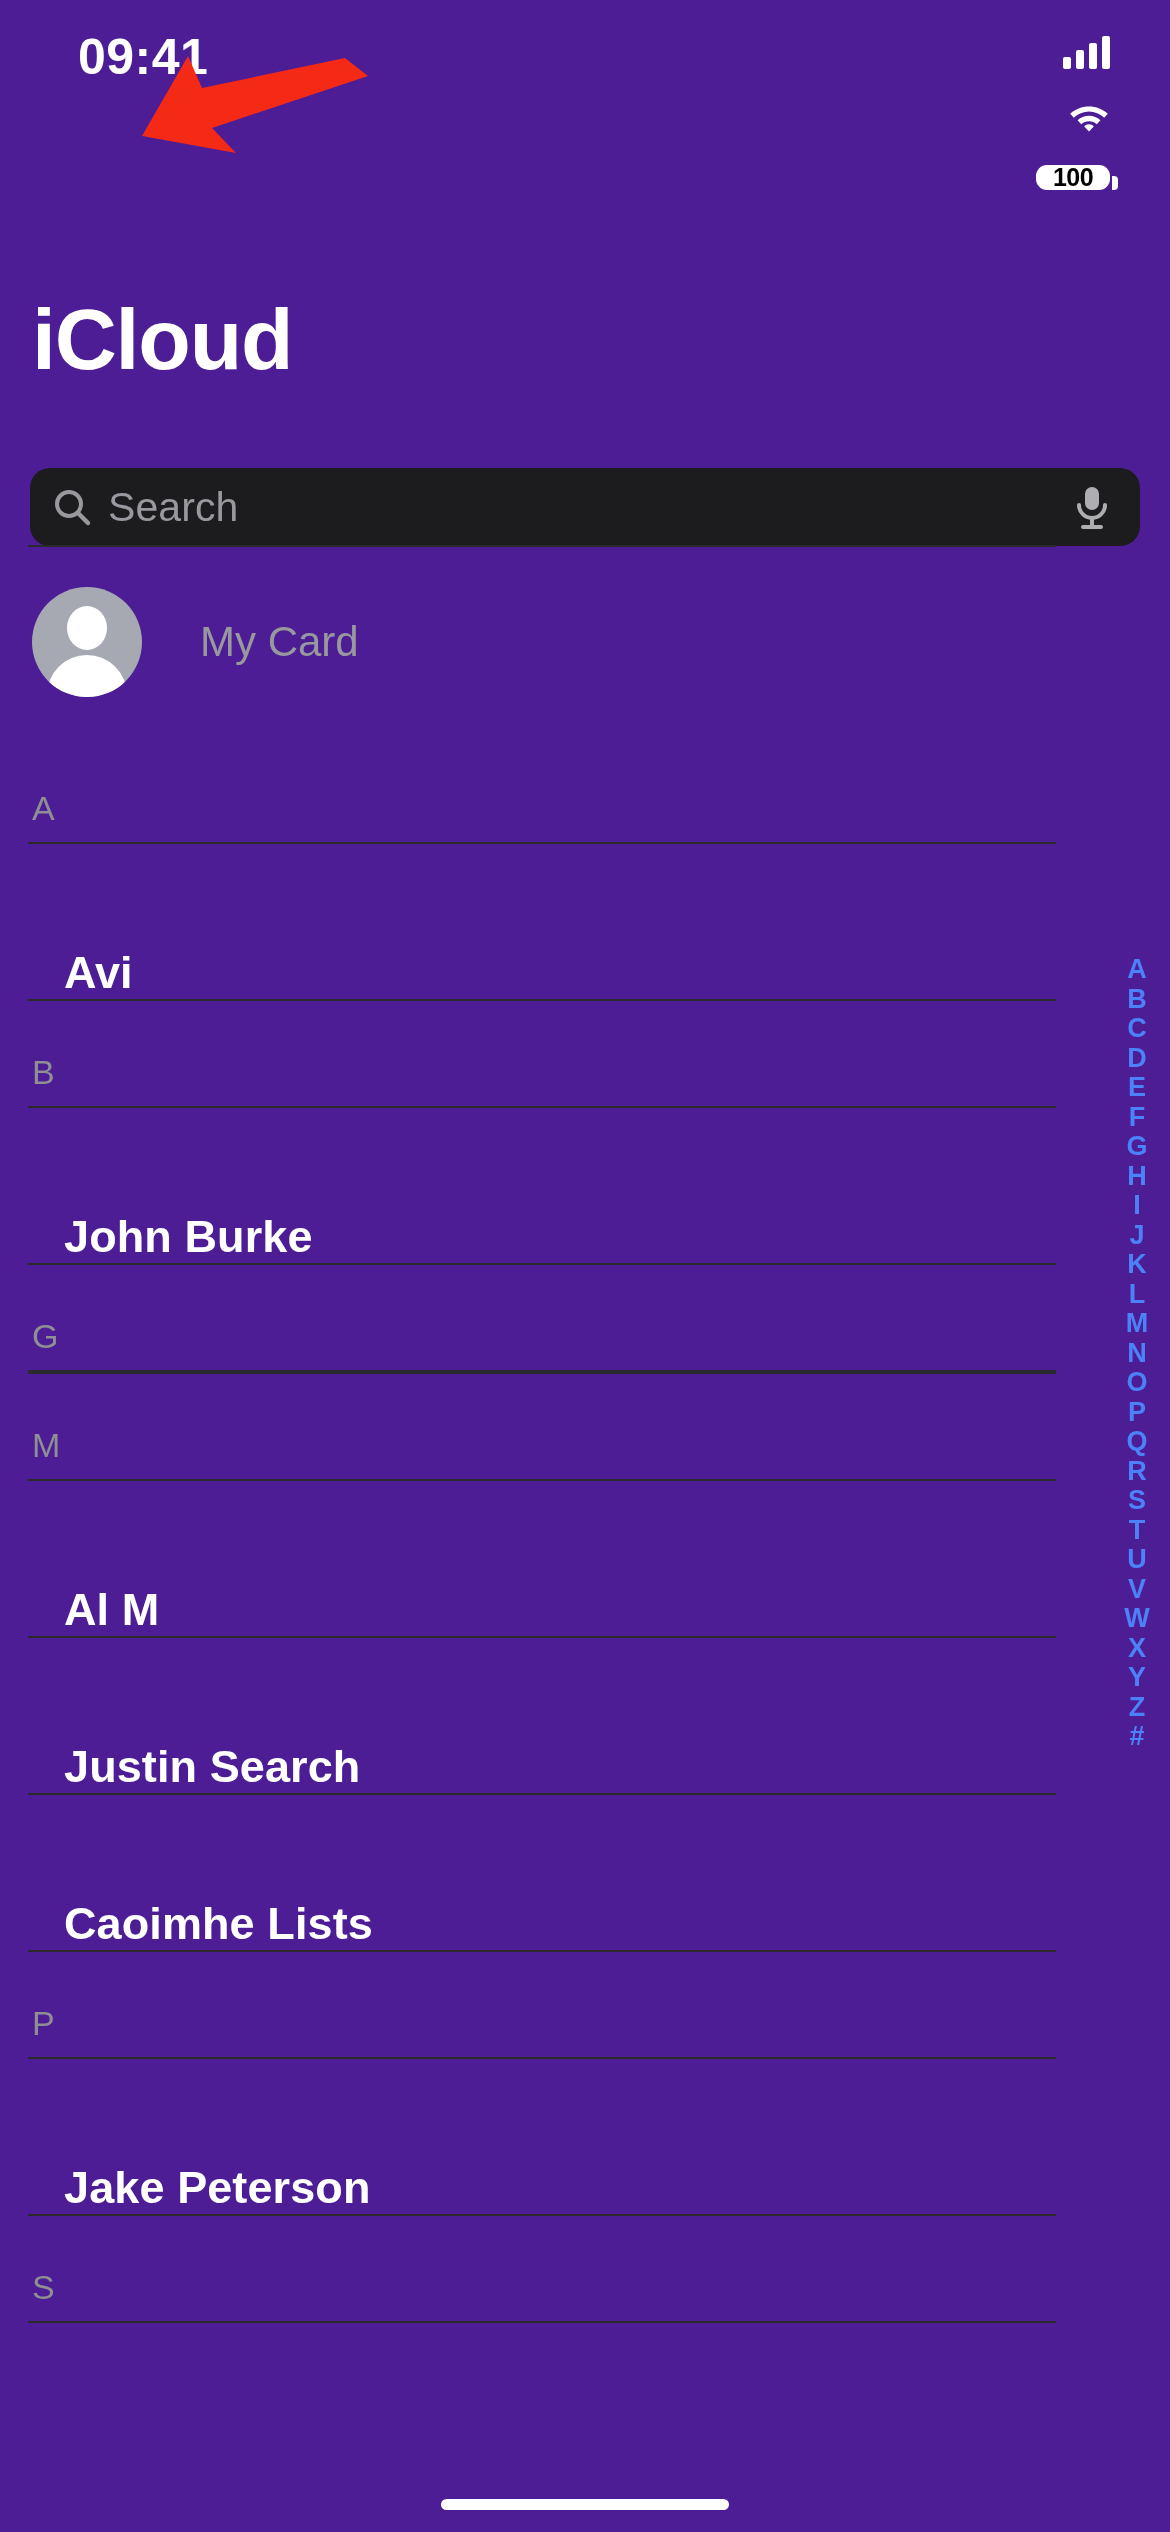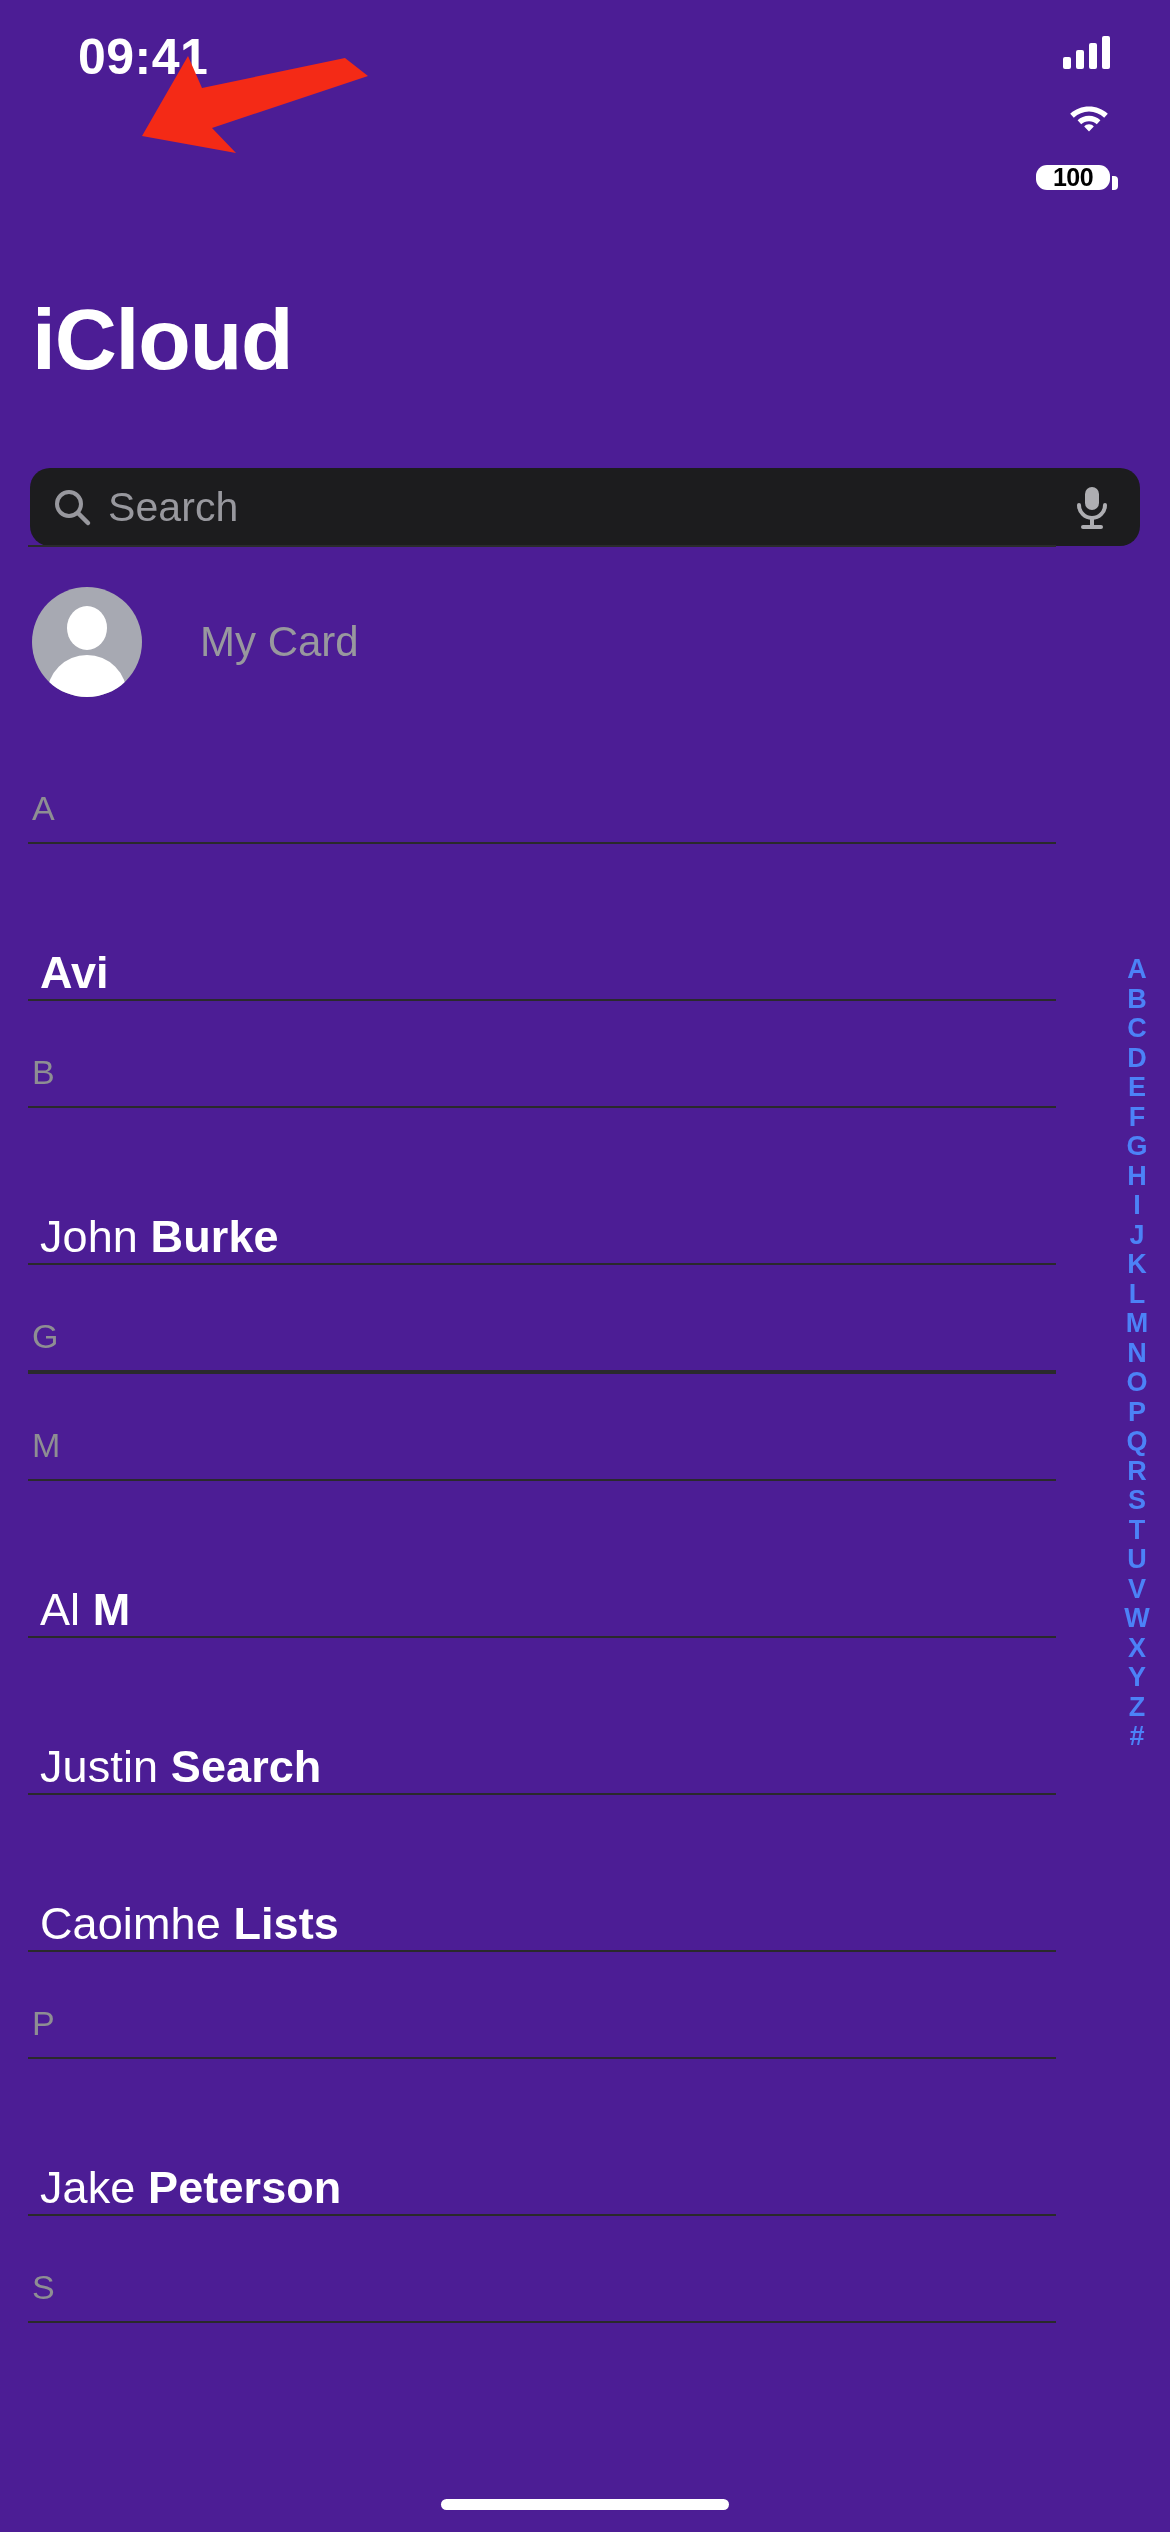--- a/index.html
+++ b/index.html
@@ -100,21 +100,21 @@
 
   .section-head {
     height:105px; display:flex; align-items:flex-end; padding:0 0 14px 32px;
   }
   .section-head span { font-size:34px; color:#8E8E93; font-weight:400; letter-spacing:0.5px; }
 
   .contact-row {
     height:155px; display:flex; align-items:flex-end; padding-left:40px; cursor:pointer;
   }
   .contact-row .nm { font-size:45px; color:#fff; letter-spacing:0.1px; }
-  .contact-row .nm .first { font-weight:400; }
+  .contact-row .nm .first { font-weight:700;margin-left:24px; }
   .contact-row .nm .last  { font-weight:700; }
 
   
   .index-bar {
     position:absolute; right:10px; top:955px;
     width:46px; display:flex; flex-direction:column; align-items:center;
     cursor:pointer;
   }
   .index-bar div {
     font-size:27px; line-height:29.5px; color:#4C82F7; font-weight:600;

